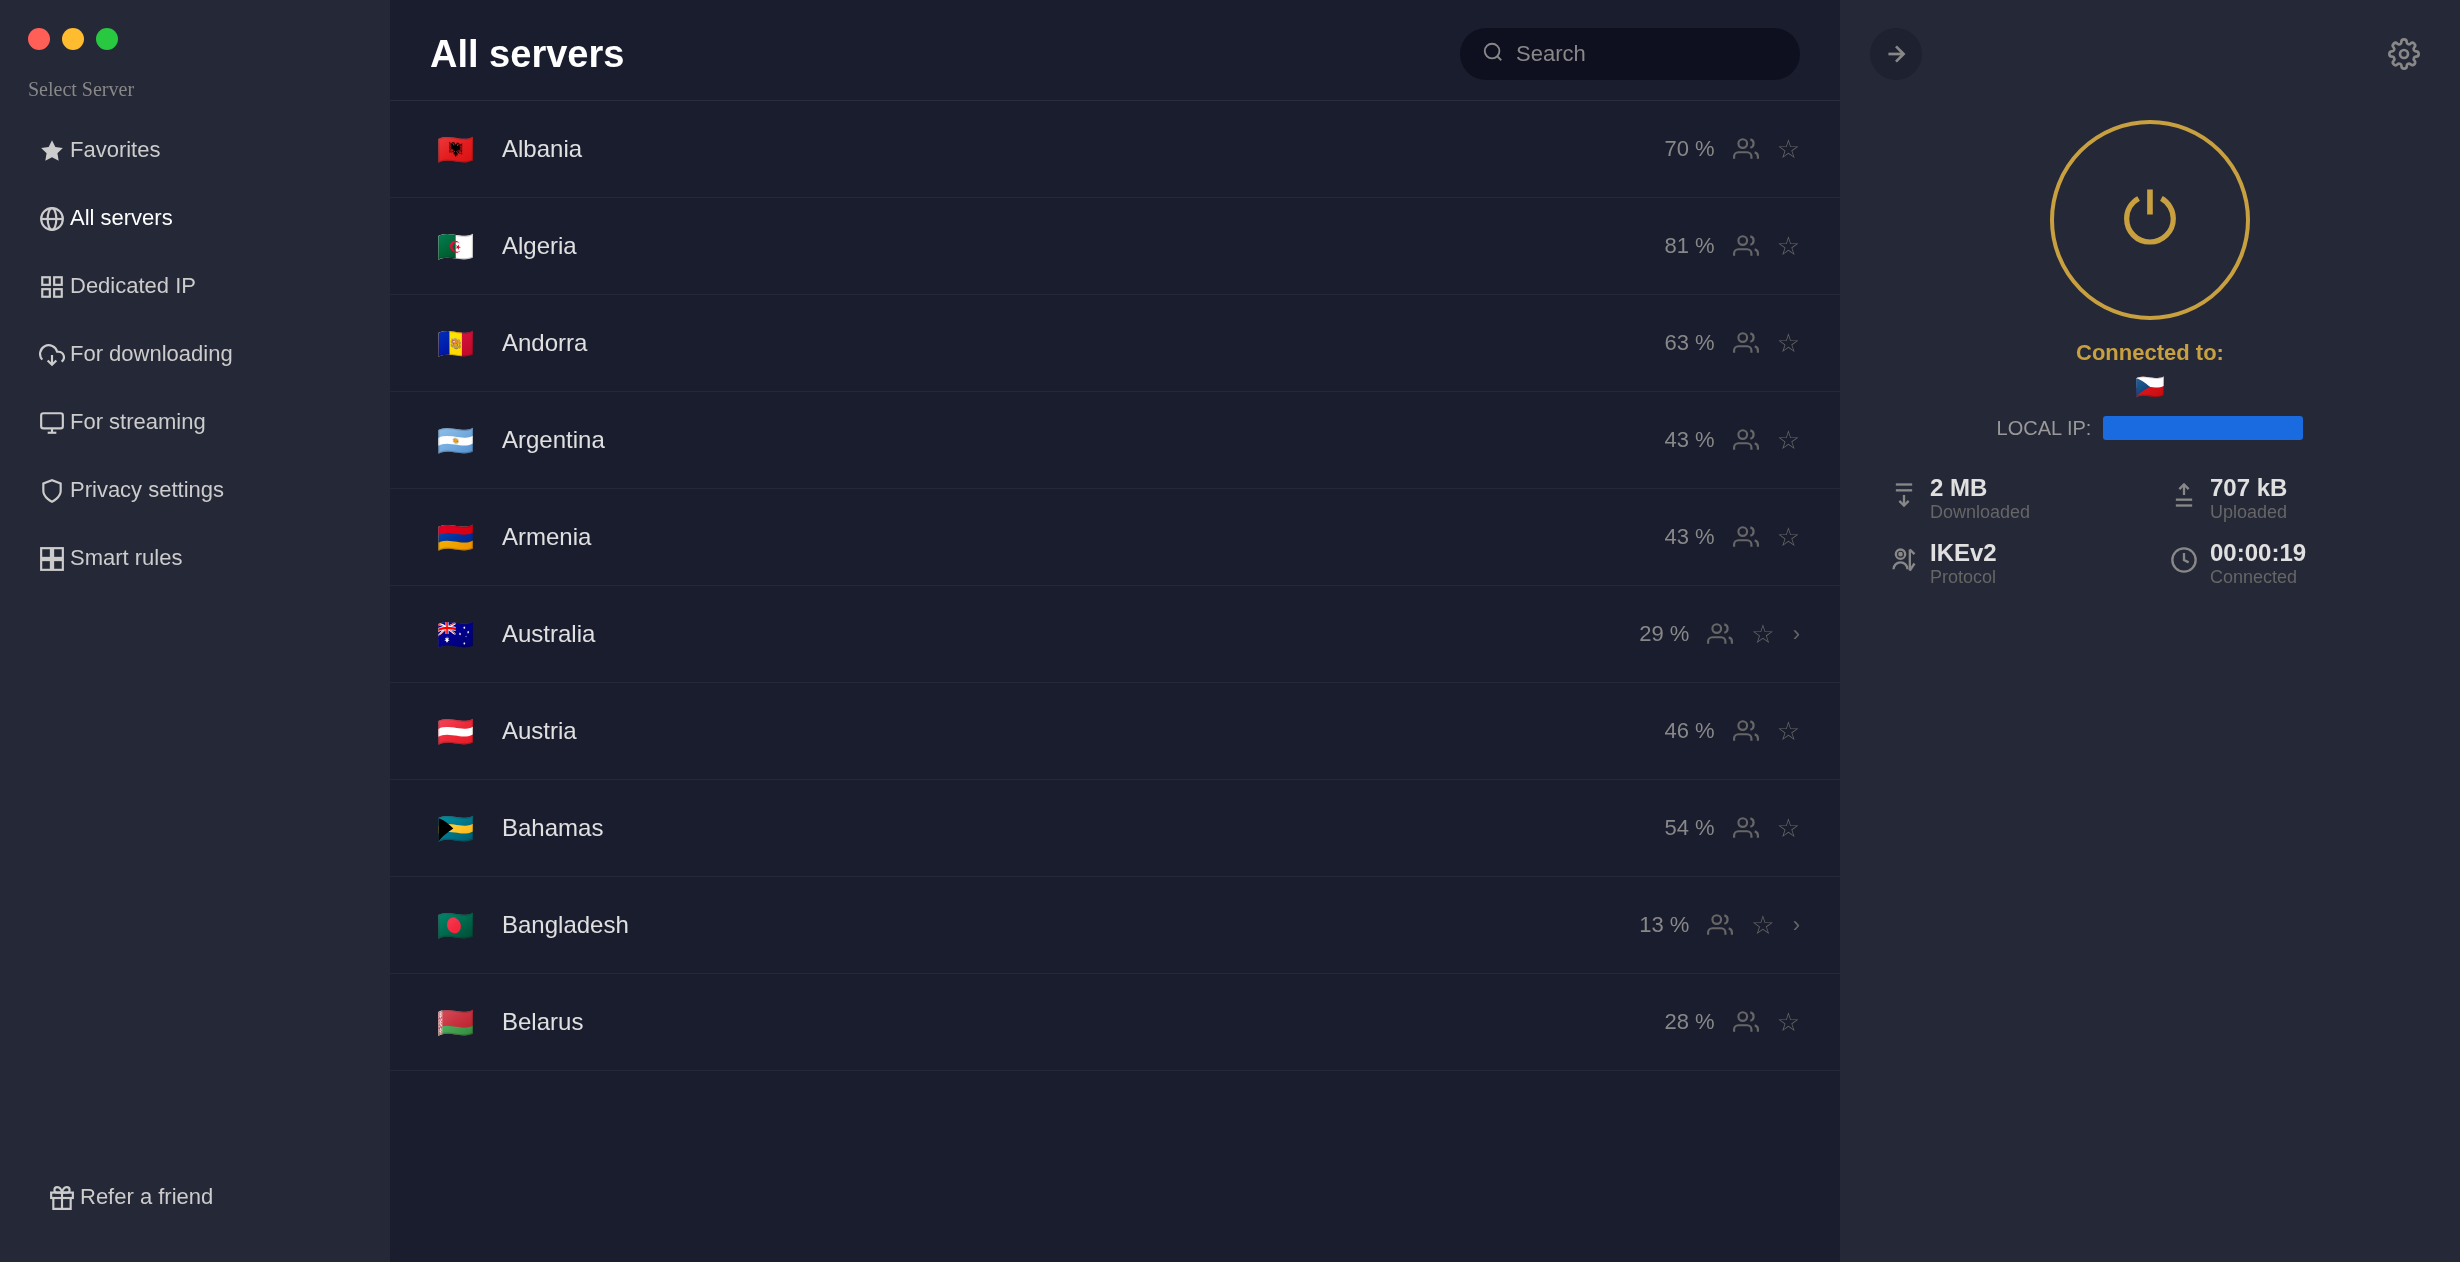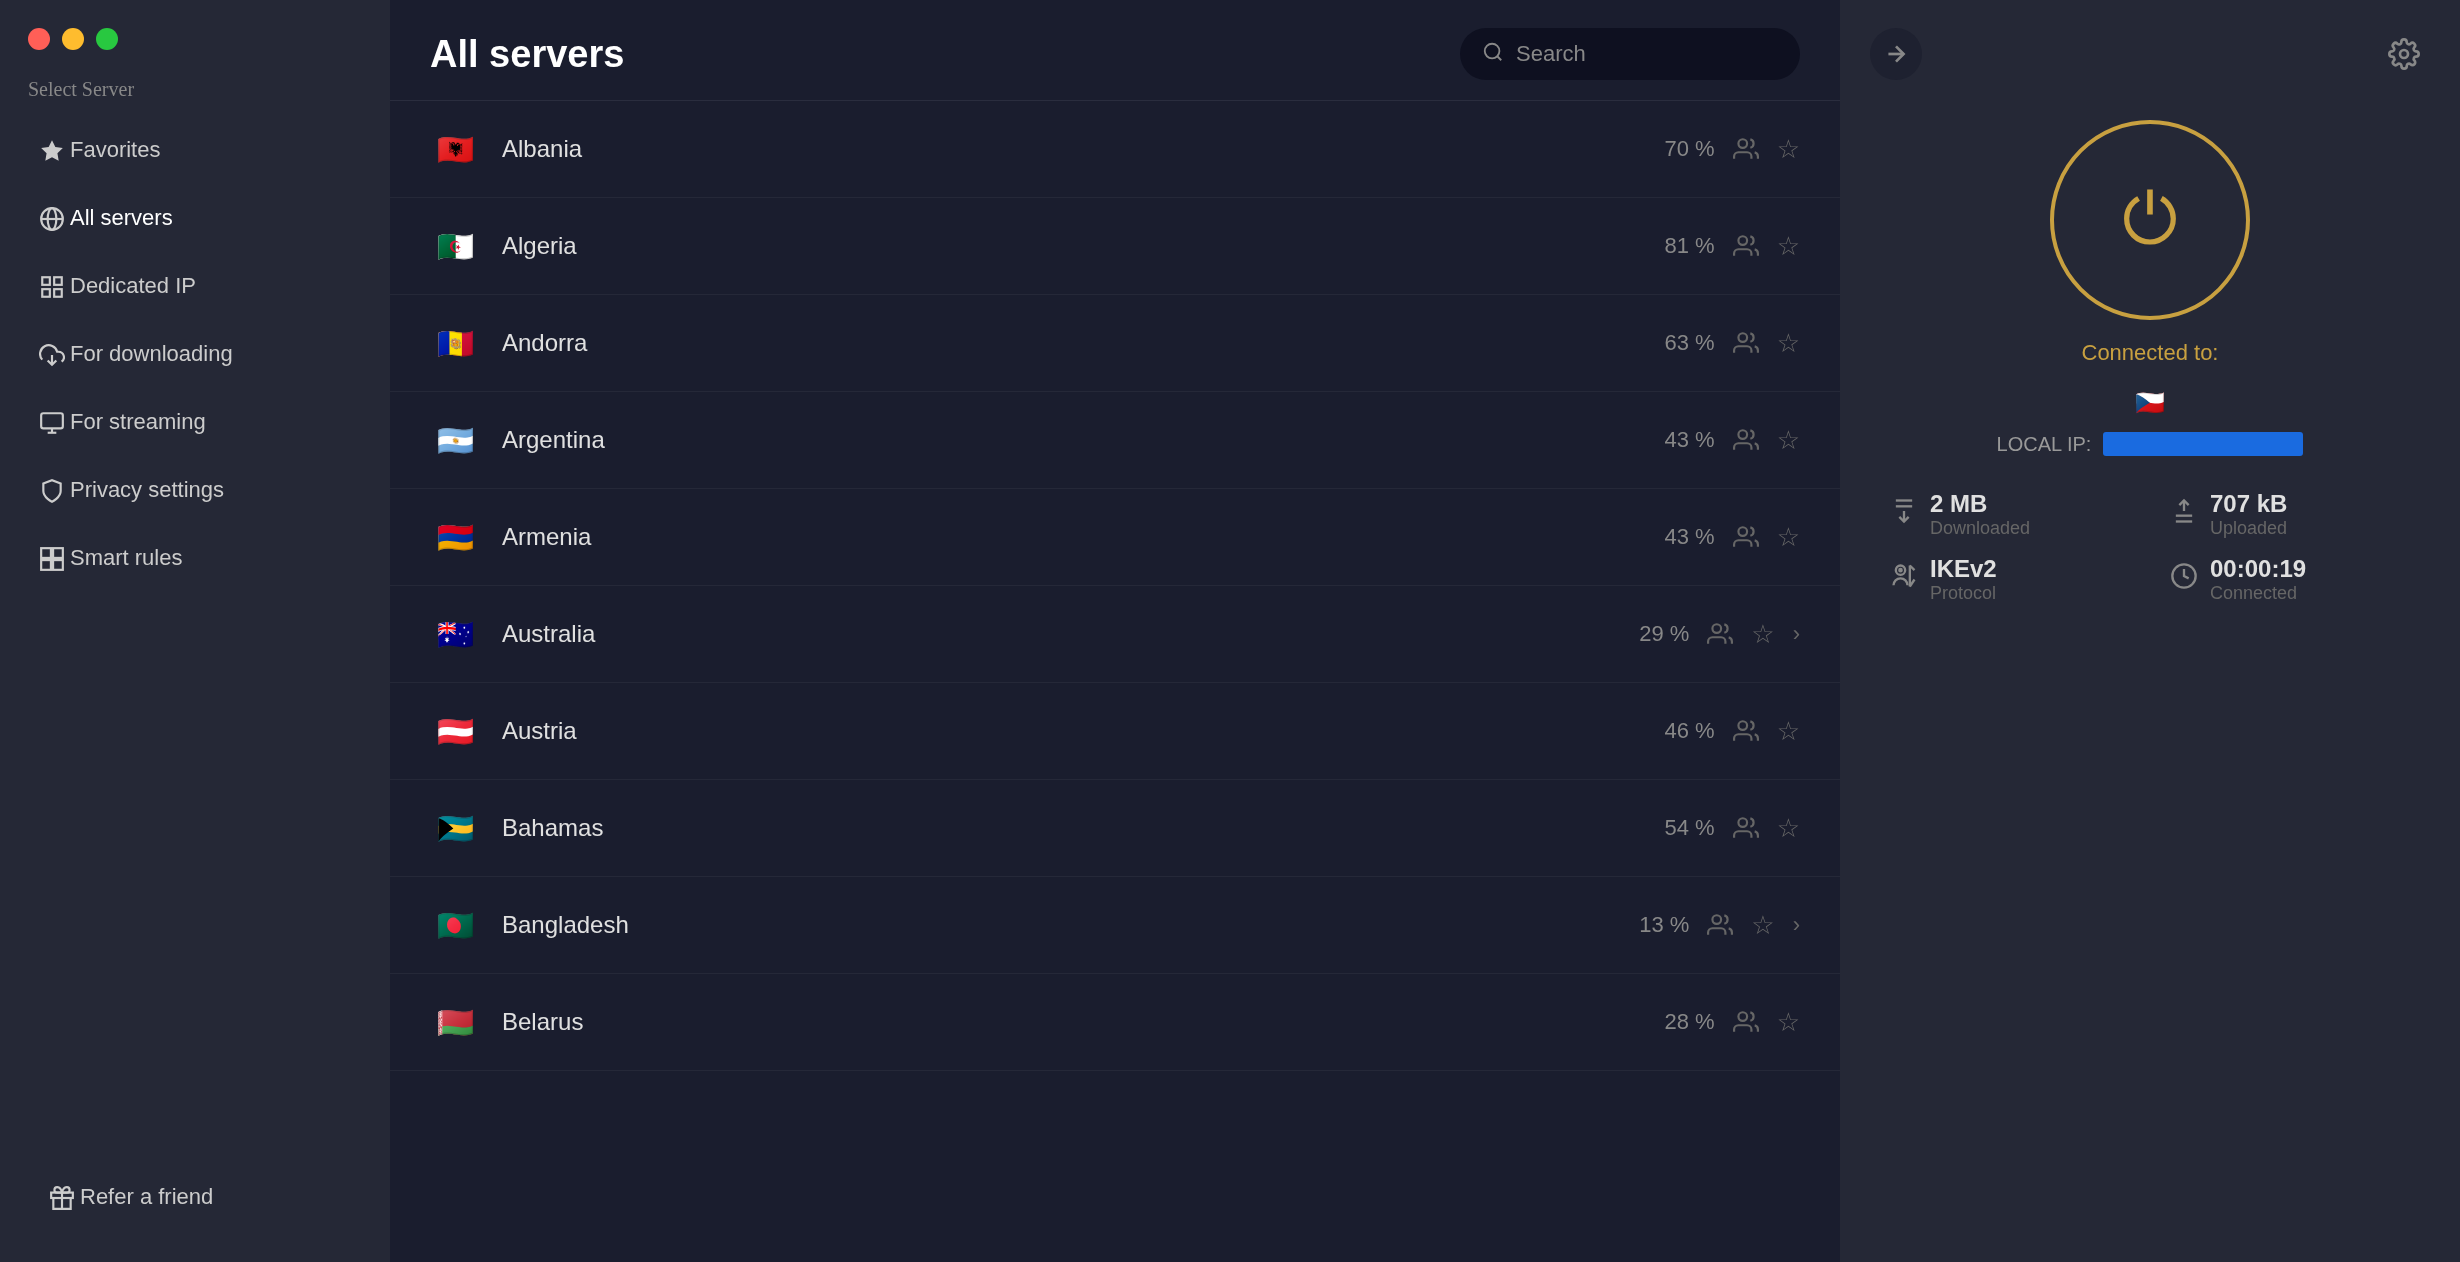--- a/index.html
+++ b/index.html
@@ -270,22 +270,21 @@
     }
 
     .power-icon {
       color: #c8a040;
       font-size: 70px;
     }
 
     .connected-label {
       font-size: 22px;
       color: #c8a040;
-      font-weight: 400;
-      margin-bottom: 16px;
+      font-weight: 700;
     }
 
     .connection-info {
       display: flex;
       align-items: center;
       gap: 18px;
       margin-bottom: 8px;
     }
 
     .flag-small {

